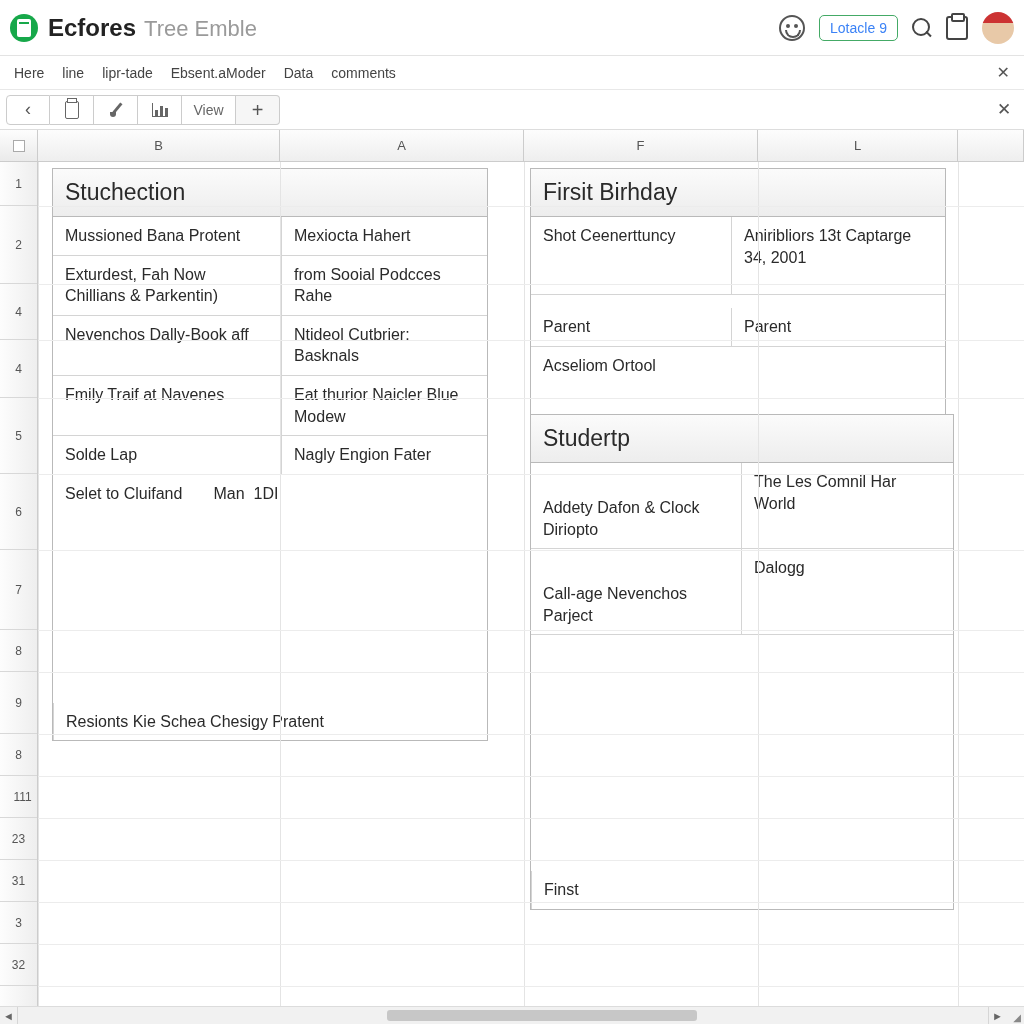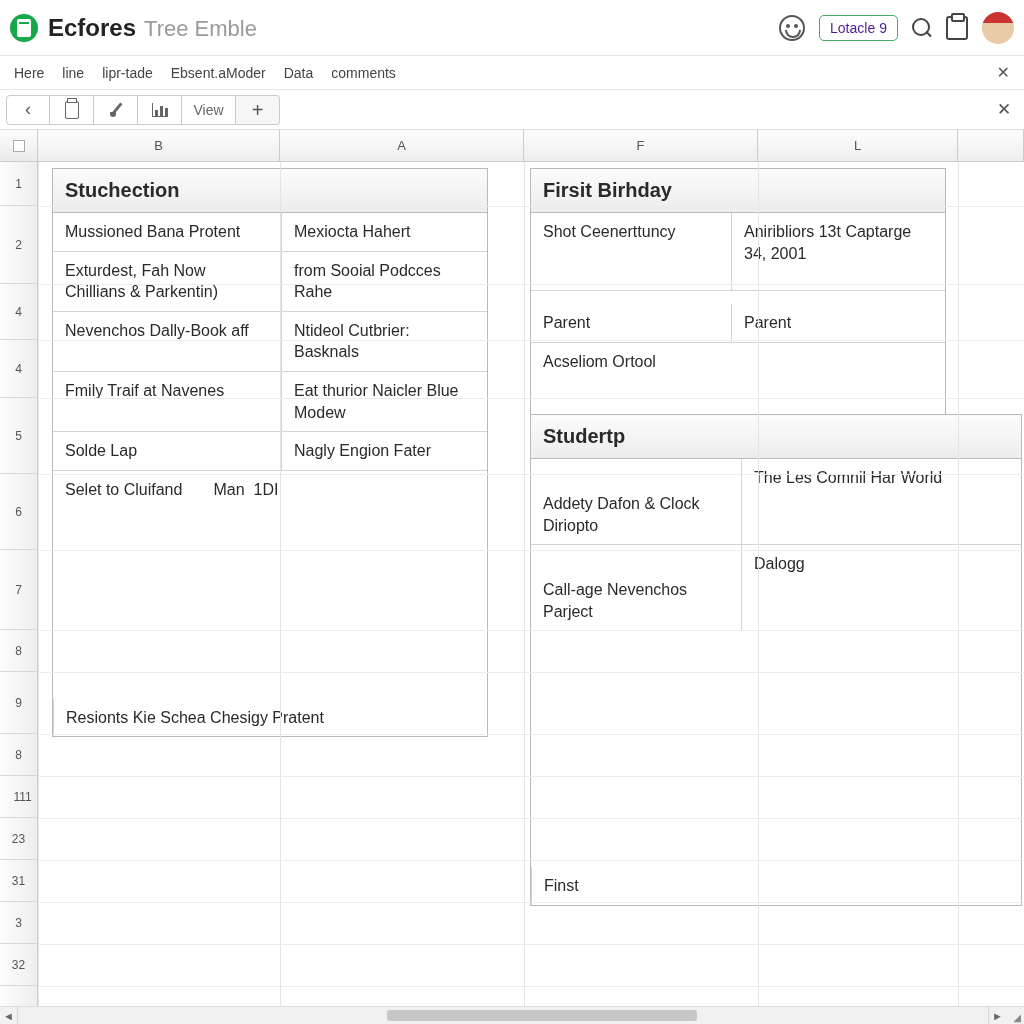--- a/index.html
+++ b/index.html
@@ -11,21 +11,21 @@
   .app-icon-inner { width: 14px; height: 18px; background: #fff; border-radius: 2px; position: relative; }
   .app-icon-inner::after{content:'';position:absolute;left:2px;right:2px;top:3px;border-top:2px solid #17a84a;}
   .title-block { display:flex; align-items:baseline; gap:8px;justify-content:space-between; }
   .doc-title { font-size: 24px; font-weight: 700; color:#222; }
   .doc-subtitle { font-size: 22px; color:#9a9a9a; }
   .title-input-wrap { flex:0 0 auto; position:relative; }
   .right-tools { margin-left:auto; display:flex; align-items:center; gap:14px; }
   .face-icon{ width:26px;height:26px;border:2px solid #555;border-radius:50%;position:relative;}
   .face-icon::before{content:'';position:absolute;width:4px;height:4px;background:#555;border-radius:50%;left:5px;top:7px;box-shadow:8px 0 0 #555;}
   .face-icon::after{content:'';position:absolute;width:12px;height:6px;border:2px solid #555;border-top:none;border-radius:0 0 10px 10px;left:4px;top:13px;}
-  .pill-btn{ border:1.5px solid #4a6; color:#4c1d95; padding:4px 10px; border-radius:5px; font-size:14px; background:#fff; display:flex; gap:4px; align-items:flex-start; cursor:pointer;}
+  .pill-btn{ border:1.5px solid #4a6; color:#3b82f6; padding:4px 10px; border-radius:5px; font-size:14px; background:#fff; display:flex; gap:4px; align-items:flex-start; cursor:pointer;}
   .mag-icon{ width:20px;height:20px; position:relative;}
   .mag-icon::before{content:'';position:absolute;width:14px;height:14px;border:2px solid #444;border-radius:50%;}
   .mag-icon::after{content:'';position:absolute;width:7px;height:2px;background:#444;transform:rotate(45deg);left:13px;top:15px;}
   .clipboard-icon{width:22px;height:24px;border:2px solid #444;border-radius:3px;position:relative;}
   .clipboard-icon::before{content:'';position:absolute;width:10px;height:5px;border:2px solid #444;border-radius:2px;top:-5px;left:3px;background:#fff;}
   .avatar{ width:32px;height:32px;border-radius:50%;background:linear-gradient(#c33 0 35%, #e8c9a8 35% 100%); }
 
   
   .menubar { display:flex; align-items:center; height:34px; padding:0 14px; gap:18px; border-bottom:1px solid #e8e8e8; font-size:14px; color:#444; }
   .menubar span{ cursor:pointer; }
@@ -62,36 +62,36 @@
   
   .row-head{ position:absolute; left:0; top:32px; bottom:0; width:38px; background:linear-gradient(to right,#fdfdfd,#eee); border-right:1px solid #ccc; }
   .rh{ border-bottom:1px solid #d8d8d8; display:flex; align-items:center; justify-content:center; font-size:12px; color:#555; }
 
   
   .grid{ position:absolute; left:38px; top:32px; right:0; bottom:0; background:#fff; }
   .grid .vline, .grid .hline{ position:absolute; background:#e2e2e2; }
 
   
   .tbl{ position:absolute; border:1px solid #b9b9b9; background:#fff; font-size:16px; color:#2a2a2a; }
-  .tbl .header{ background:linear-gradient(#fbfbfb,#ededed); border-bottom:1px solid #b9b9b9; font-weight:700; font-size:20px; padding:10px 12px; }
+  .tbl .header{ background:linear-gradient(#fbfbfb,#ededed); border-bottom:1px solid #b9b9b9; font-weight:400; font-size:23px; padding:10px 12px; }
   .tbl .row2{ display:flex; border-bottom:1px solid #d4d4d4; }
   .tbl .row2:last-child{ border-bottom:none;flex-direction:column; }
   .tbl .c{ padding:8px 12px; line-height:1.35; }
   .tbl .c + .c{ border-left:1px solid #d4d4d4; }
 
   
   .tblA{ left:14px; top:6px; width:436px; }
   .tblA .c:first-child{ width:228px; flex:0 0 228px; }
   .tblA .c:last-child{ flex:1; }
 
   .tblB{ left:492px; top:6px; width:416px; }
   .tblB .c:first-child{ width:200px; flex:0 0 200px; }
   .tblB .c:last-child{ flex:1; }
 
-  .tblC{ left:492px; top:252px; width:492px; }
+  .tblC{ left:492px; top:252px; width:424px; }
   .tblC .c:first-child{ width:210px; flex:0 0 210px;margin-top:26px; }
   .tblC .c:last-child{ flex:1; }
 
   
   .hscroll{ position:absolute; left:0; right:0; bottom:0; height:18px; background:#f1f1f1; border-top:1px solid #dcdcdc; display:flex; align-items:center; }
   .hscroll .arrow{ width:18px; height:18px; display:flex; align-items:center; justify-content:center; font-size:11px; color:#666; border-right:1px solid #d6d6d6; cursor:pointer;}
   .hscroll .arrow.right{ border-left:1px solid #d6d6d6; border-right:none; margin-left:auto;}
   .hscroll .track{ flex:1; position:relative; height:100%; }
   .hscroll .thumb{ position:absolute; left:38%; width:32%; top:3px; bottom:3px; background:#c7c7c7; border-radius:3px; }
   .hscroll .resize{ width:18px; height:18px; display:flex; align-items:flex-end; justify-content:flex-end; font-size:10px; color:#888; padding:0 3px 2px 0;}

